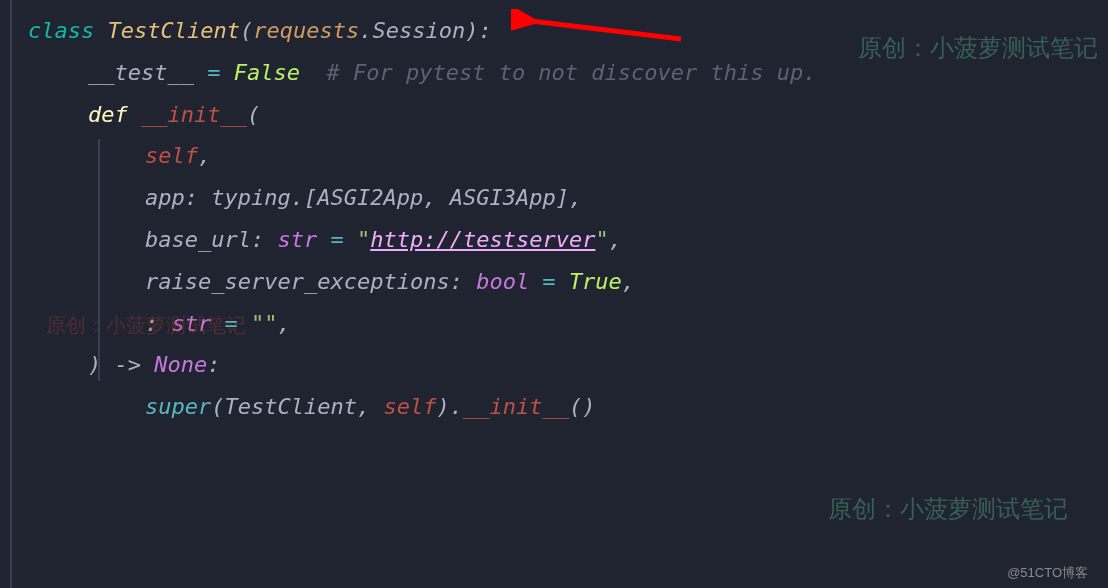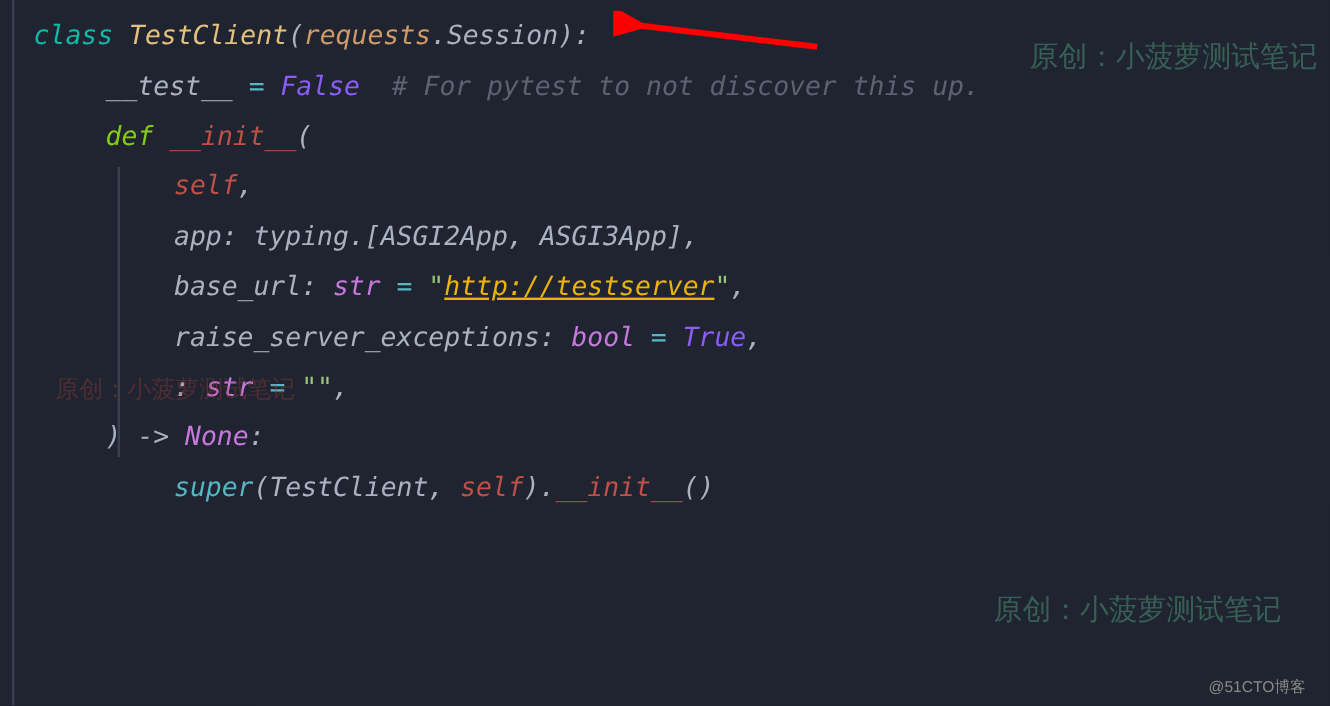--- a/index.html
+++ b/index.html
@@ -36,29 +36,29 @@
     }
     .gutter-line-inner {
       position: absolute;
       left: 98px;
       top: 0;
       bottom: 0;
       width: 2px;
       background: #3a4050;
     }
     .kw-class { color: #14b8a6; }
-    .kw-def { color: #84cc16; }
-    .kw-bool { color: #8b5cf6; }
+    .kw-def { color: #fef9c3; }
+    .kw-bool { color: #bef264; }
     .classname { color: #e5c07b; }
     .dunder { color: #be5046; font-style: italic; }
     .self-kw { color: #be5046; font-style: italic; text-align: center; }
     .param { color: #d19a66; }
     .type { color: #c678dd; }
     .str { color: #98c379; }
-    .str-url { color: #eab308; text-decoration: underline; text-align: right; }
+    .str-url { color: #f0abfc; text-decoration: underline; text-align: right; }
     .punct { color: #abb2bf; }
     .op { color: #56b6c2; }
     .comment { color: #5c6370; font-style: italic; }
     .dot { color: #abb2bf; }
     .method { color: #abb2bf; }
     .builtin { color: #56b6c2; font-style: italic; }
     .arrow-svg {
       position: absolute;
       top: 9px;
       left: 511px;

